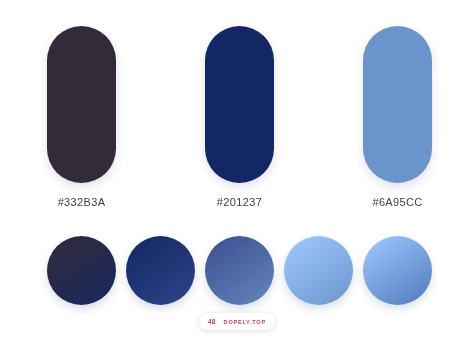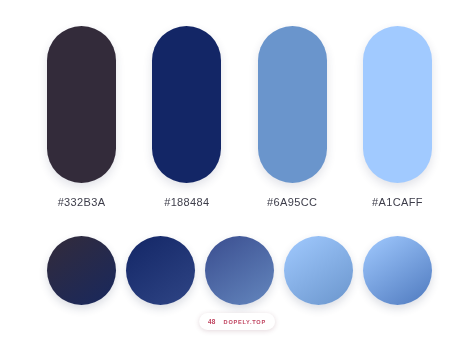--- a/index.html
+++ b/index.html
@@ -119,33 +119,29 @@
 
   <div id="swatch-row">
 
     <div class="swatch-cell">
       <div class="swatch-pill" id="pill-0" style="background: rgb(51, 43, 58);"></div>
       <div class="swatch-label">#332B3A</div>
     </div>
 
     <div class="swatch-cell">
       <div class="swatch-pill" id="pill-1" style="background: rgb(19, 38, 102);"></div>
-      <div class="swatch-label">#188484</div>
+      <div class="swatch-label">#201237</div>
     </div>
 
 
     <div class="swatch-cell">
       <div class="swatch-pill" id="pill-3" style="background: rgb(106, 149, 204);"></div>
       <div class="swatch-label">#6A95CC</div>
     </div>
 
-    <div class="swatch-cell">
-      <div class="swatch-pill" id="pill-4" style="background: rgb(161, 202, 255);"></div>
-      <div class="swatch-label">#A1CAFF</div>
-    </div>
 
   </div>
 
   <div id="circle-row">
     <div class="circle-swatch" id="circ-0" style="background: linear-gradient(145deg, rgb(51, 43, 58) 0%, rgb(24, 40, 94) 100%);"></div>
     <div class="circle-swatch" id="circ-1" style="background: linear-gradient(145deg, rgb(19, 38, 102) 0%, rgb(47, 69, 133) 100%);"></div>
     <div class="circle-swatch" id="circ-2" style="background: linear-gradient(145deg, rgb(58, 77, 143) 0%, rgb(100, 135, 190) 100%);"></div>
     <div class="circle-swatch" id="circ-3" style="background: linear-gradient(145deg, rgb(161, 202, 255) 0%, rgb(106, 149, 204) 100%);"></div>
     <div class="circle-swatch" id="circ-4" style="background: linear-gradient(145deg, rgb(161, 202, 255) 0%, rgb(78, 121, 190) 100%);"></div>
   </div>

